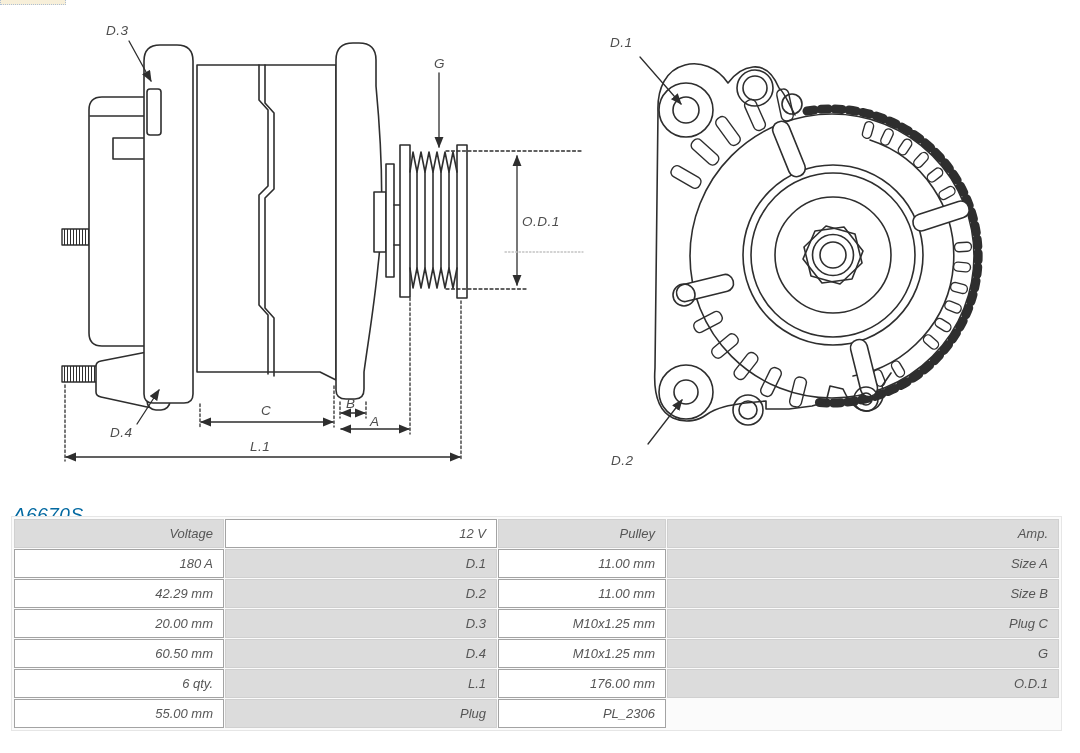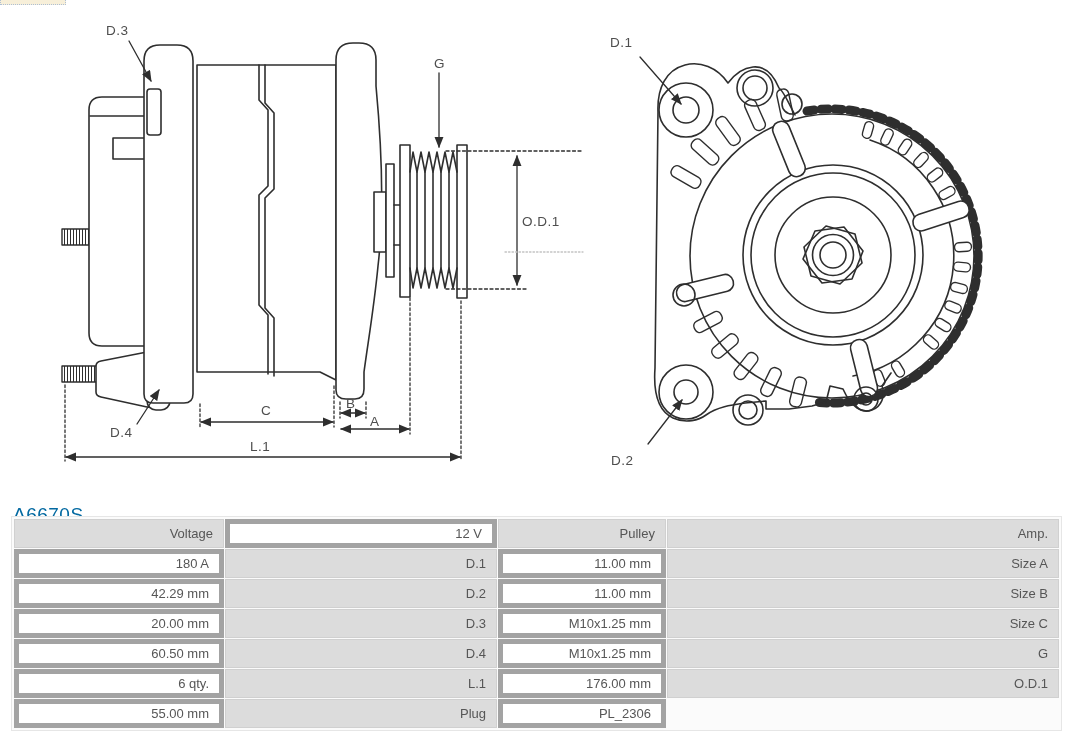--- a/index.html
+++ b/index.html
@@ -1,29 +1,29 @@
 <!DOCTYPE html>
 <html><head>
 <meta charset="utf-8">
 <style>
   html,body{margin:0;padding:0;background:#ffffff;width:1080px;height:753px;overflow:hidden;
     font-family:"Liberation Sans",sans-serif;}
-  .page{position:relative;width:1080px;height:545px;background:#fff;}
+  .page{position:relative;width:1080px;height:545px;background:#fff;font-style:italic;}
   .fragment{position:absolute;left:0;top:0;width:64px;height:4px;background:#f7efd9;
     border:1px dotted #aebfd4;border-top:none;}
   .diagram-wrap{position:absolute;left:0;top:0;width:1080px;height:480px;}
   svg text{font-family:"Liberation Sans",sans-serif;font-size:13.5px;fill:#4e4e4e;letter-spacing:.5px;}
   .title{position:absolute;left:13px;top:504px;font-size:19px;color:#0369a1;letter-spacing:.5px;}
   .spec-table{position:absolute;left:11px;top:516px;display:grid;
     grid-template-columns:210px 272px 168px 392px;gap:1px;background:#fbfbfb;
     border:1px solid #e6e6e6;padding:2px;text-align:right;}
   .cell{height:29px;box-sizing:border-box;display:flex;align-items:center;
     justify-content:flex-end;padding-right:10px;font-size:13px;color:#565656;}
   .cell.lab{background:#dcdcdc;border:1px solid #d0d0d0;}
-  .cell.val{background:#ffffff;border:5px solid #a3a3a3;}
+  .cell.val{background:#ffffff;border:1px solid #a3a3a3;}
 </style>
 </head>
 <body>
 
 <div class="page">
 
   <div class="fragment"></div>
 
   <div class="diagram-wrap">
   <svg width="1080" height="480" viewBox="0 0 1080 480">
@@ -214,21 +214,21 @@
       <div class="cell lab">D.1</div>
       <div class="cell val">11.00 mm</div>
       <div class="cell lab">Size A</div>
       <div class="cell val">42.29 mm</div>
       <div class="cell lab">D.2</div>
       <div class="cell val">11.00 mm</div>
       <div class="cell lab">Size B</div>
       <div class="cell val">20.00 mm</div>
       <div class="cell lab">D.3</div>
       <div class="cell val">M10x1.25 mm</div>
-      <div class="cell lab">Size C</div>
+      <div class="cell lab">Plug C</div>
       <div class="cell val">60.50 mm</div>
       <div class="cell lab">D.4</div>
       <div class="cell val">M10x1.25 mm</div>
       <div class="cell lab">G</div>
       <div class="cell val">6 qty.</div>
       <div class="cell lab">L.1</div>
       <div class="cell val">176.00 mm</div>
       <div class="cell lab">O.D.1</div>
       <div class="cell val">55.00 mm</div>
       <div class="cell lab">Plug</div>

